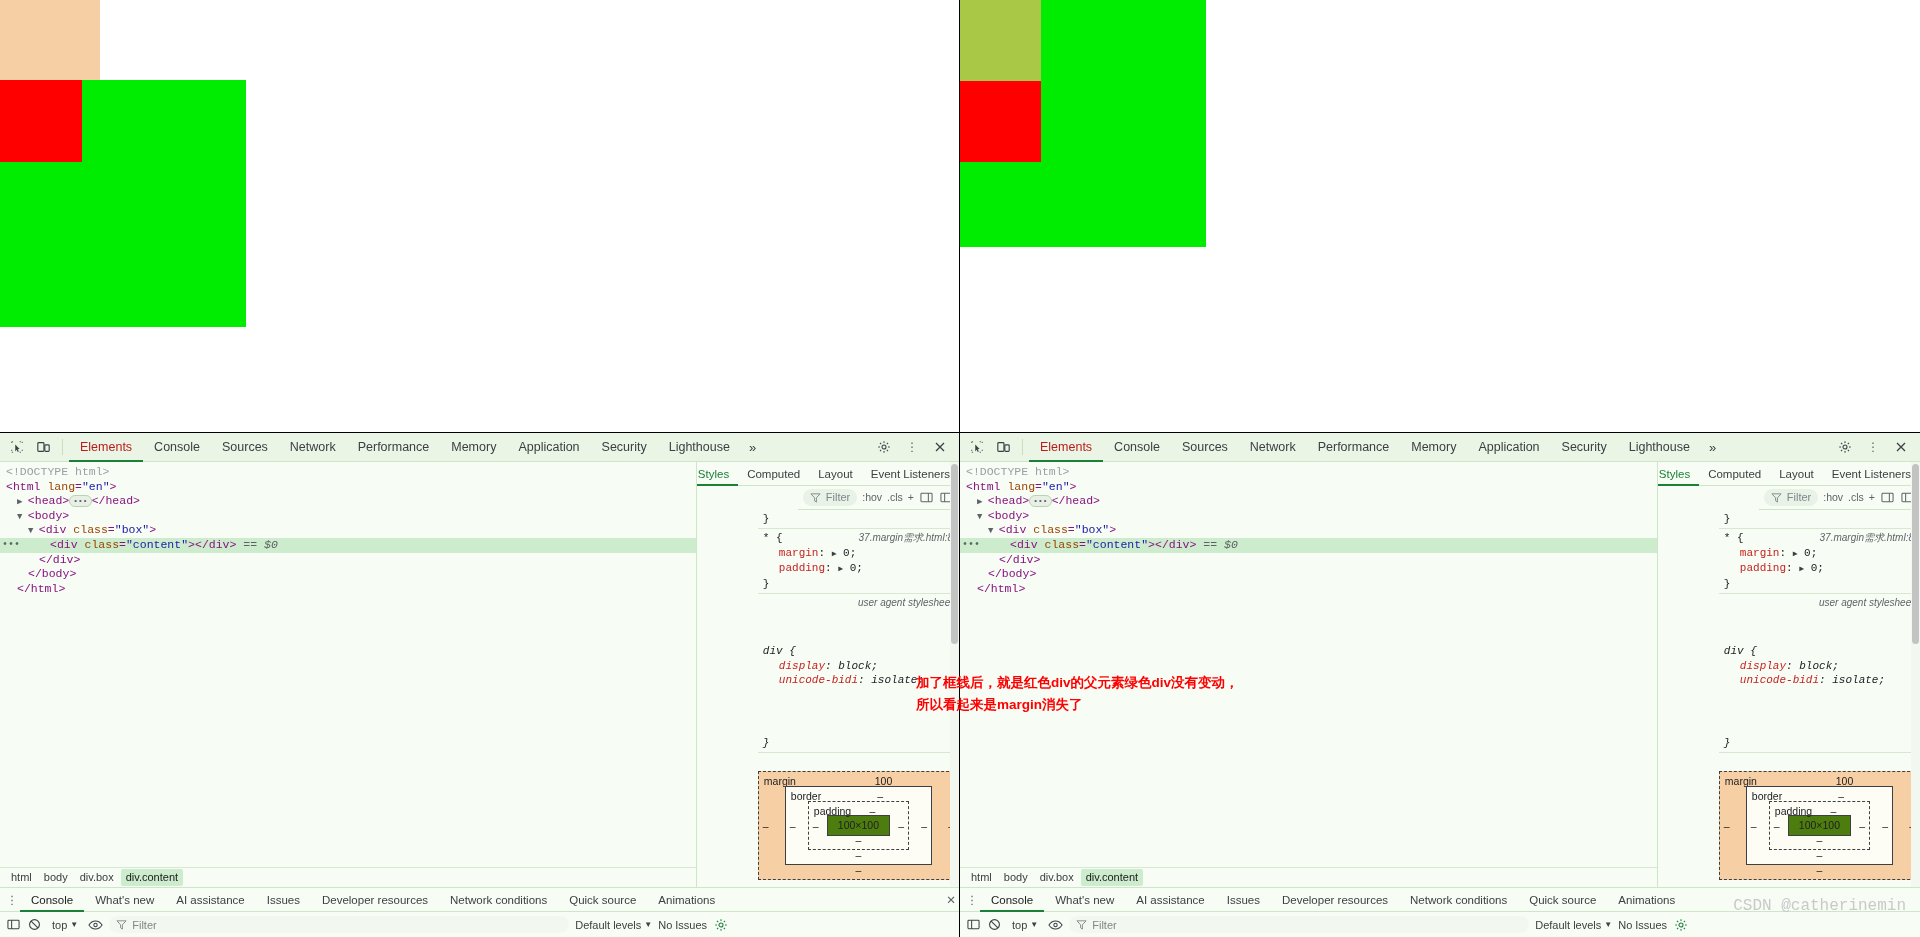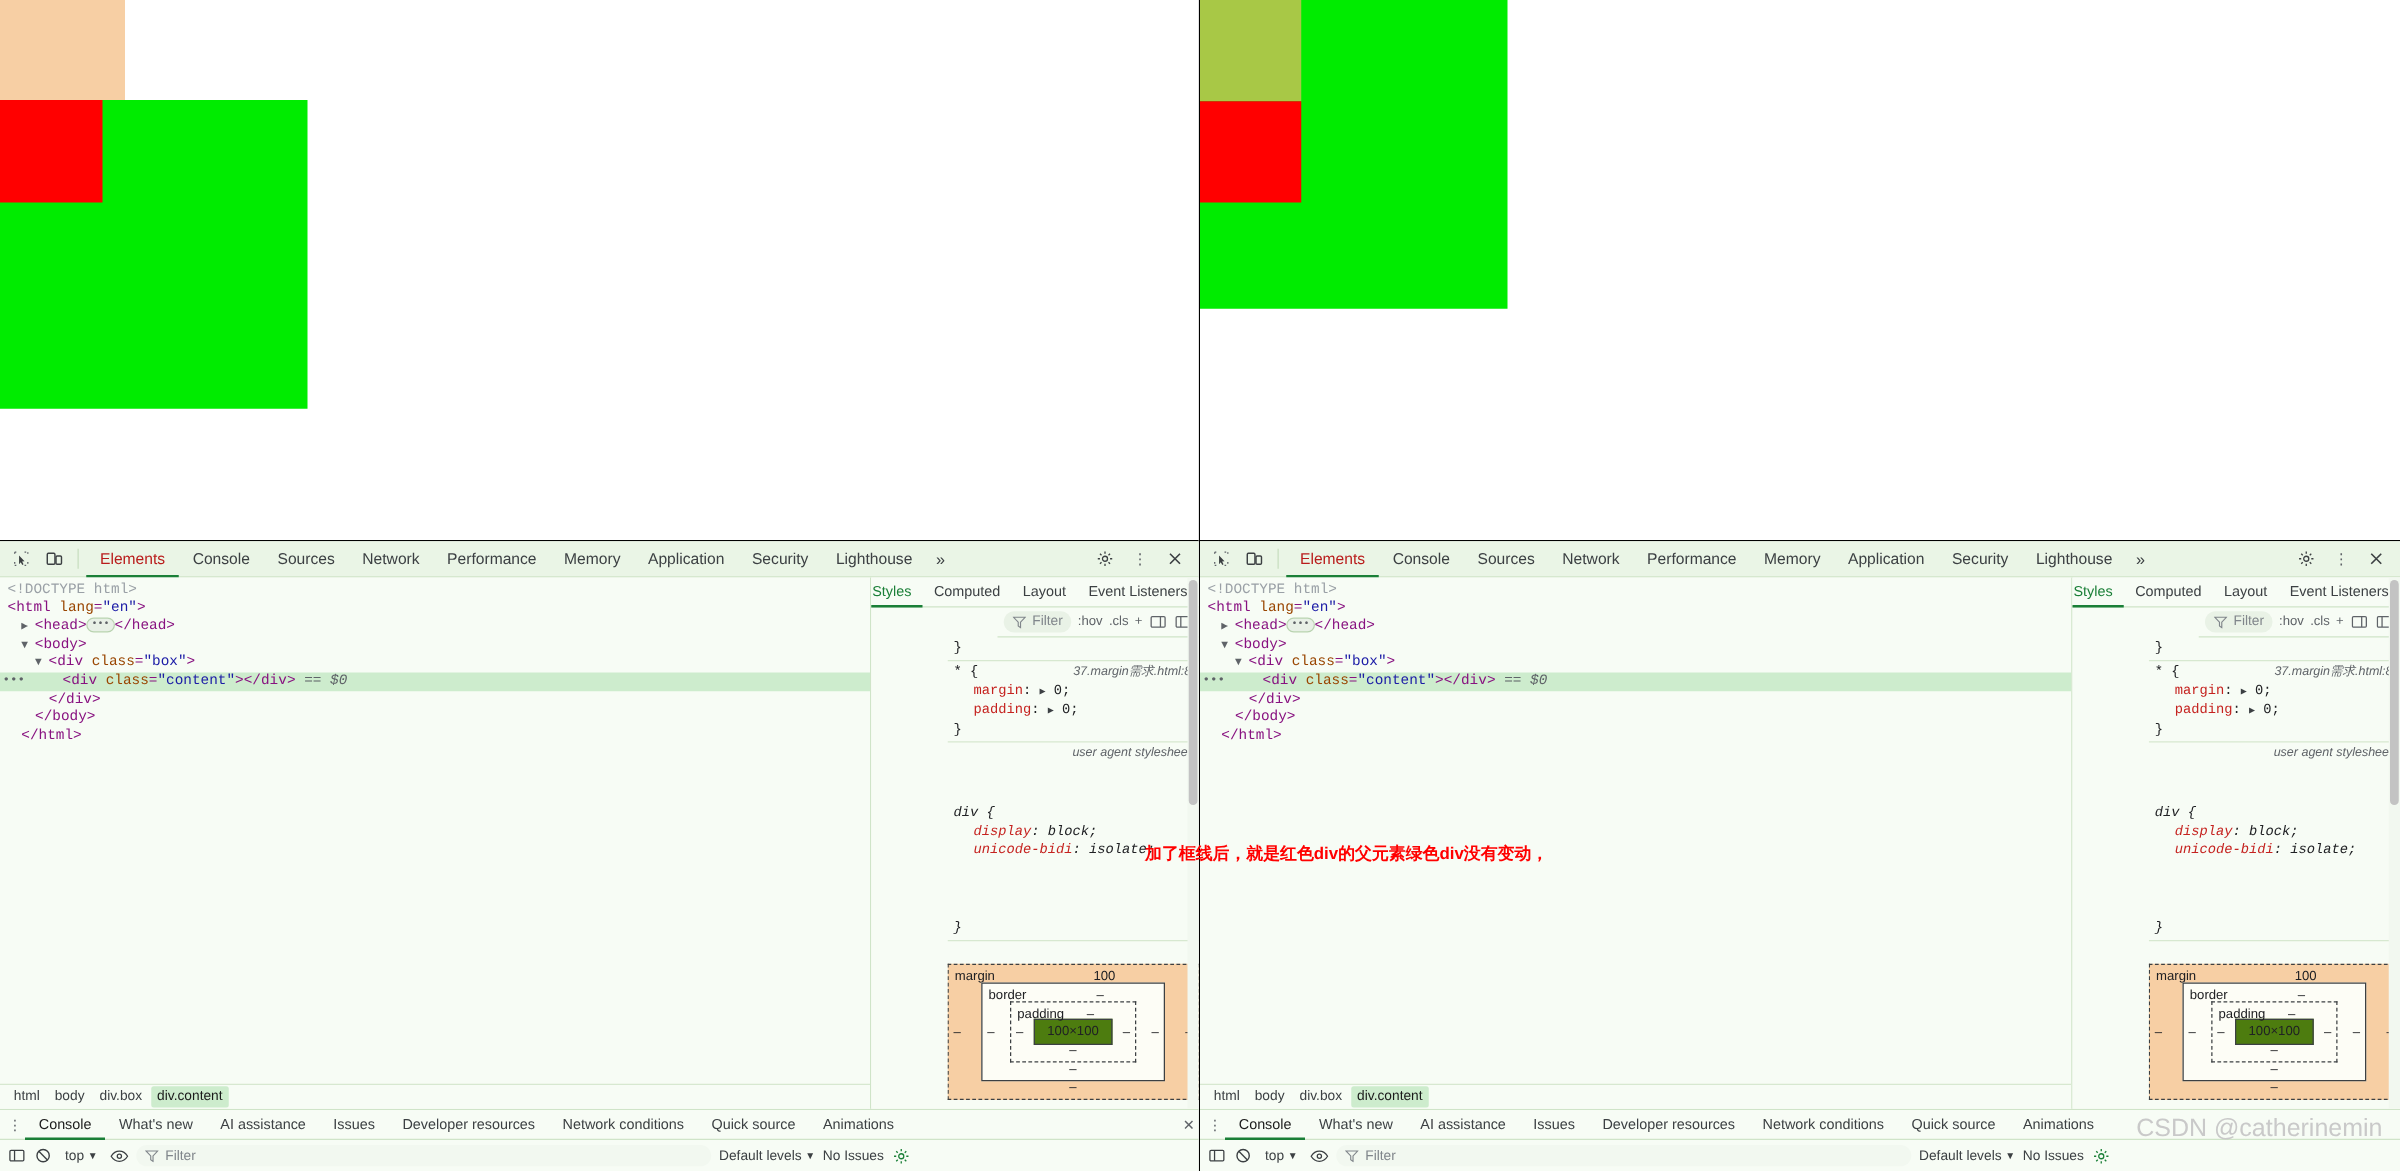--- a/index.html
+++ b/index.html
@@ -199,21 +199,21 @@
   .noissues { white-space:nowrap; }
 
   
   .annotation {
     position:absolute; left:916px; top:672px; width:330px;
     color:#ff0000; font-weight:bold; font-size:13.5px; line-height:22px;
     font-family:"Liberation Sans", sans-serif; z-index:40;
   }
   .watermark {
     position:absolute; right:14px; bottom:22px;
-    color:#c9c9c9; font-size:20px; font-family:Liberation Sans, sans-serif;
+    color:#c9c9c9; font-size:16px; font-family:Liberation Mono, monospace;
     z-index:50; white-space:nowrap;
   }
   .scrollbar-v {
     position:absolute; right:0; top:0; width:9px; bottom:0; background:#f2f8f0;
   }
   .scrollbar-v .thumb { position:absolute; left:1px; width:7px; background:#c3c3c3; border-radius:4px; }
   svg { display:block; }
 </style>
 </head>
 <body>
@@ -672,17 +672,18 @@
             </svg>
           </span>
         </div>
       </div>
 
     </div>
   </div>
 
   <div class="annotation">
     <div>加了框线后，就是红色div的父元素绿色div没有变动，</div>
+    <div>所以看起来是margin消失了</div>
   </div>
 
   <div class="watermark">CSDN @catherinemin</div>
 
 </div>
 
 </body></html>

